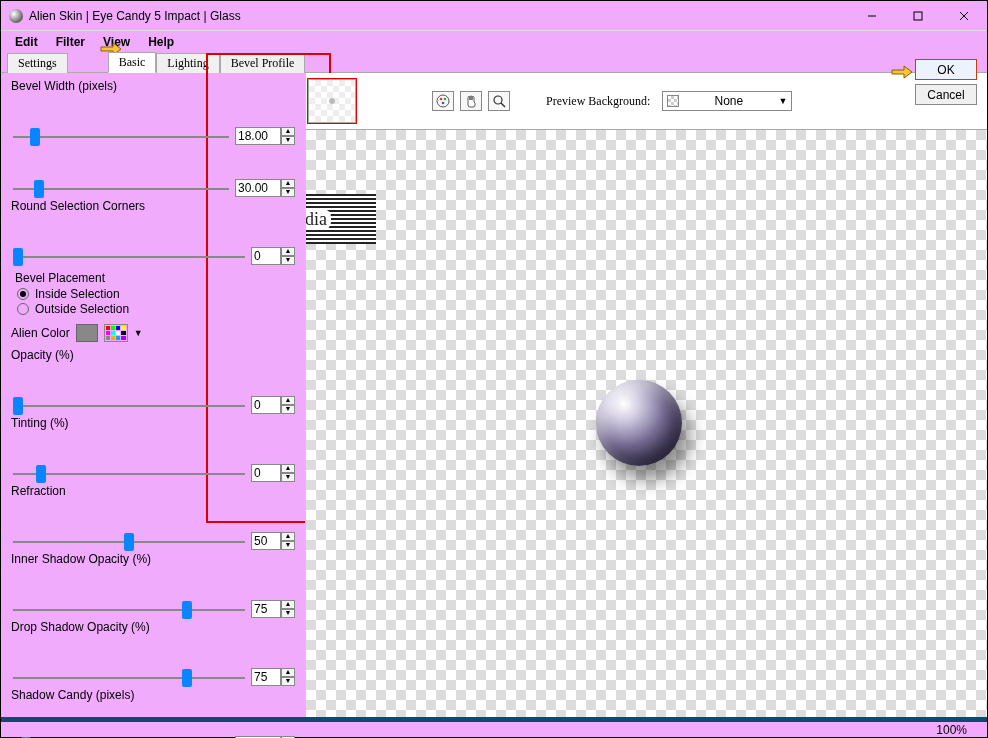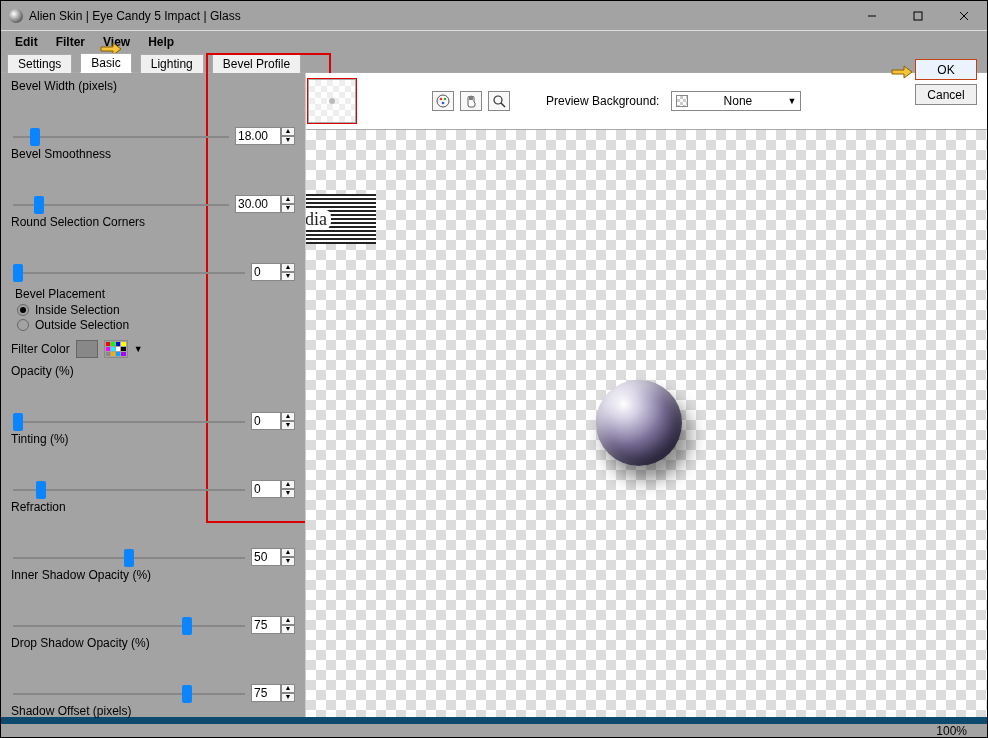--- a/index.html
+++ b/index.html
@@ -1,31 +1,31 @@
 <!DOCTYPE html>
 <html><head>
 <meta charset="utf-8">
 <style>
   * { box-sizing: border-box; }
   body { margin: 0; font-family: "Segoe UI", Tahoma, sans-serif; font-size: 12px; color: #000; background: #fff; }
-  .window { width: 988px; height: 738px; border: 1px solid #000; position: relative; display: flex; flex-direction: column; background: #a3a3a3; }
+  .window { width: 988px; height: 738px; border: 1px solid #000; position: relative; display: flex; flex-direction: column; background: #f0abfc; }
   .titlebar { height: 30px; display: flex; align-items: center; padding: 0 0 0 8px; border-bottom: 1px solid #ddd; }
   .titlebar .icon-ball { width: 14px; height: 14px; border-radius: 50%; background: radial-gradient(circle at 35% 35%, #fff, #222); margin-right: 6px; }
   .title-text { flex: 1; font-size: 12px; }
   .win-controls { display: flex; }
   .win-btn { width: 46px; height: 30px; display: flex; align-items: center; justify-content: center; font-family: sans-serif; }
 
   .menubar { height: 22px; display: flex; align-items: center; padding: 0 6px; gap: 2px; position: relative; }
   .menu-item { padding: 2px 8px; font-weight: bold; }
   .finger-cursor { width: 24px; height: 20px; position: absolute; pointer-events: none; }
   .finger-cursor svg { width: 100%; height: 100%; }
 
-  .tabbar { height: 20px; display: flex; align-items: flex-end; padding-left: 6px; gap: 8px; border-bottom: 1px solid #aaa; }
+  .tabbar { height: 20px; display: flex; align-items: flex-end; padding-left: 6px; gap: 0; border-bottom: 1px solid #aaa; font-family: Liberation Serif, serif; }
   .tab { padding: 2px 10px; border: 1px solid #aaa; border-bottom: none; background: #f0f0f0; font-size: 12px; position: relative; top: 1px; }
-  .tab.active { background: #fff; border-bottom: 1px solid #fff; }
+  .tab.active { background: #fff; border-bottom: 1px solid #fff; margin-left: 40px; }
 
   .body-row { flex: 1; display: flex; min-height: 0; }
   .left-panel { width: 304px; padding: 6px 10px 6px 10px; position: relative; }
   .right-area { flex: 1; display: flex; flex-direction: column; position: relative; border-left: 1px solid #ccc; }
 
   .param { margin-bottom: 2px; }
   .param-label { font-size: 12px; margin-bottom: 1px; }
   .param-row { display: flex; align-items: center; margin-top: 34px; }
   .slider-track { flex: 1; height: 2px; background: #888; position: relative; margin: 6px 6px 4px 2px; }
   .slider-thumb { width: 10px; height: 18px; background: #0a84ff; border-radius: 2px; position: absolute; top: -8px; transform: translateX(-5px); }
@@ -45,34 +45,34 @@
   .palette-btn { width: 24px; height: 18px; border: 1px solid #888; display: grid; grid-template-columns: repeat(4, 1fr); grid-template-rows: repeat(3, 1fr); padding: 1px; gap: 1px; }
   .palette-btn span { width: 100%; height: 100%; }
 
   .red-box { position: absolute; border: 2px solid #d00; pointer-events: none; }
 
   .thumb-area { height: 56px; display: flex; align-items: center; padding-left: 2px; gap: 6px; background: #fff; }
   .thumb-slot { width: 48px; height: 44px; border: 1px solid #aaa; background-image: repeating-conic-gradient(#eee 0 25%, #fff 0 50%); background-size: 12px 12px; position: relative; }
   .thumb-slot.sel { outline: 1px solid #d00; }
   .toolbar { display: flex; align-items: center; gap: 6px; margin-left: 70px; }
   .tool-btn { width: 22px; height: 20px; border: 1px solid #888; background: #f8f8f8; display: flex; align-items: center; justify-content: center; font-size: 12px; }
-  .preview-label { margin-left: 30px; }
+  .preview-label { margin-left: 30px; font-family: Liberation Serif, serif; }
   .preview-select { width: 130px; height: 20px; border: 1px solid #888; margin-left: 6px; display: flex; align-items: center; padding: 0 4px; justify-content: space-between; }
   .preview-select .sq { width: 12px; height: 12px; background-image: repeating-conic-gradient(#ccc 0 25%, #fff 0 50%); background-size: 6px 6px; border: 1px solid #888; }
   .preview-select .arrow { font-size: 9px; }
 
   .preview-canvas { flex: 1; position: relative; overflow: hidden; background-image: repeating-conic-gradient(#dcdcdc 0 25%, #fff 0 50%); background-size: 20px 20px; border-top: 1px solid #aaa; }
   .decor-band { position: absolute; left: -80px; top: 64px; width: 150px; height: 50px; background: repeating-linear-gradient(#222 0 2px, #fff 2px 4px); display: flex; align-items: center; justify-content: center; font-family: cursive; font-size: 18px; color: #222; }
   .glass-ball { position: absolute; left: 290px; top: 250px; width: 86px; height: 86px; border-radius: 50%; background: radial-gradient(circle at 32% 28%, #fff 0%, #d4cfe4 18%, #7a6f98 48%, #423a5c 74%, #1f1a2e 100%); box-shadow: 8px 14px 18px rgba(0,0,0,0.45), inset -8px -10px 18px rgba(0,0,0,0.35), inset 6px 8px 14px rgba(255,255,255,0.55); }
 
   .right-buttons { position: absolute; right: 10px; top: 58px; display: flex; flex-direction: column; gap: 4px; z-index: 20; }
   .btn { width: 62px; height: 21px; border: 1px solid #888; background: #f0f0f0; font-size: 12px; display: flex; align-items: center; justify-content: center; }
   .btn.ok { border: 1px solid #c2410c; background: #eaf3fe; position: relative; }
 
-  .statusbar { height: 20px; border-top: 7px solid #0c4a6e; display: flex; align-items: center; justify-content: flex-end; padding-right: 20px; }
+  .statusbar { height: 20px; border-top: 5px solid #0c4a6e; display: flex; align-items: center; justify-content: flex-end; padding-right: 20px; }
 </style>
 </head>
 <body>
 
 <div class="window">
 
   <div class="titlebar">
     <div class="icon-ball"></div>
     <div class="title-text">Alien Skin | Eye Candy 5 Impact | Glass</div>
     <div class="win-controls">
@@ -144,21 +144,20 @@
             <input class="spin-input" value="18.00" style="">
             <div class="spin-buttons">
                 <div>▲</div>
                 <div>▼</div>
               </div>
           </div>
         </div>
       </div>
 
       <div class="param">
-        <div class="param-label">Bevel Smoothness</div>
         <div class="param-row">
           <div class="slider-track">
               <div class="slider-thumb" style="left:12%"></div>
             </div>
           <div class="spin-wrap">
             <input class="spin-input" value="30.00" style="">
             <div class="spin-buttons">
                 <div>▲</div>
                 <div>▼</div>
               </div>
@@ -188,21 +187,21 @@
           <div class="radio checked"></div>
           <span>Inside Selection</span>
         </div>
         <div class="radio-row">
           <div class="radio"></div>
           <span>Outside Selection</span>
         </div>
       </div>
 
       <div class="color-row">
-        <span>Filter Color</span>
+        <span>Alien Color</span>
         <div class="swatch"></div>
         <div class="palette-btn">
           <span style="background:#f00"></span>
             <span style="background:#0f0"></span>
             <span style="background:#00f"></span>
             <span style="background:#ff0"></span>
           <span style="background:#f0f"></span>
             <span style="background:#0ff"></span>
             <span style="background:#fff"></span>
             <span style="background:#000"></span>
@@ -288,21 +287,21 @@
             <input class="spin-input" style="width: 30px;" value="75">
             <div class="spin-buttons">
                 <div>▲</div>
                 <div>▼</div>
               </div>
           </div>
         </div>
       </div>
 
       <div class="param">
-        <div class="param-label">Shadow Offset (pixels)</div>
+        <div class="param-label">Shadow Candy (pixels)</div>
         <div class="param-row">
           <div class="slider-track">
               <div class="slider-thumb" style="left:6%"></div>
             </div>
           <div class="spin-wrap">
             <input class="spin-input" value="10.80" style="">
             <div class="spin-buttons">
                 <div>▲</div>
                 <div>▼</div>
               </div>

